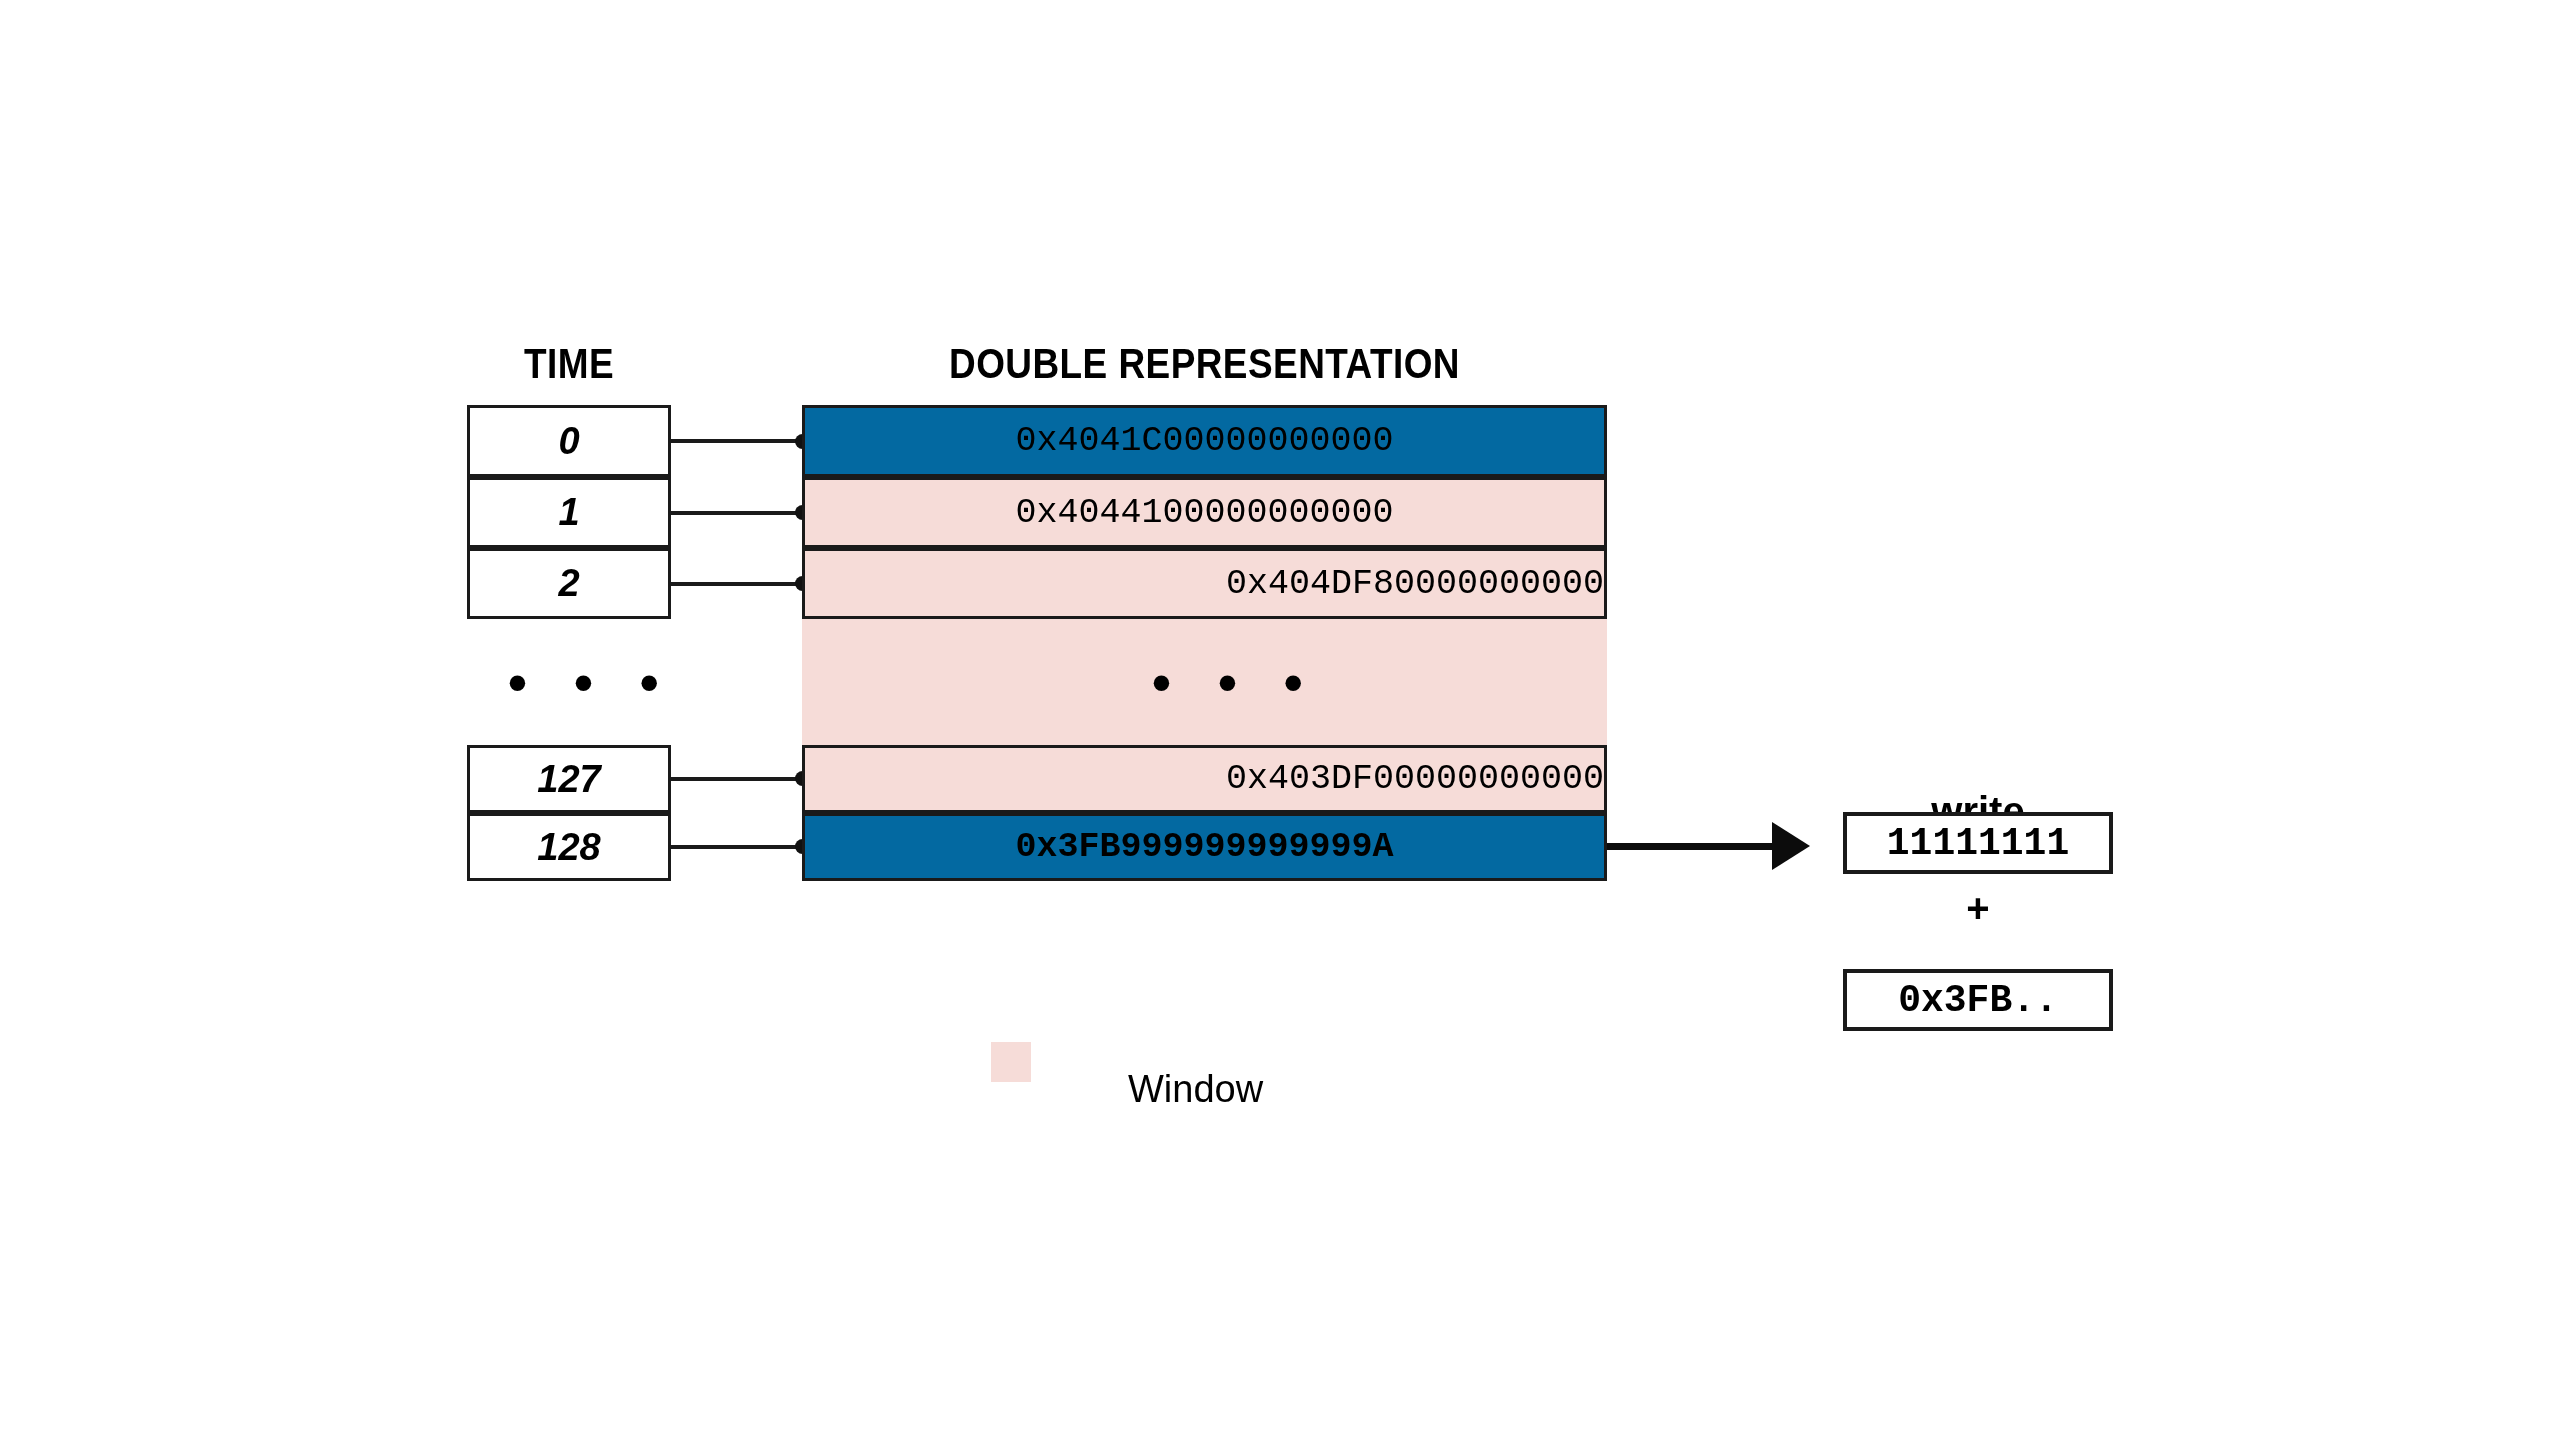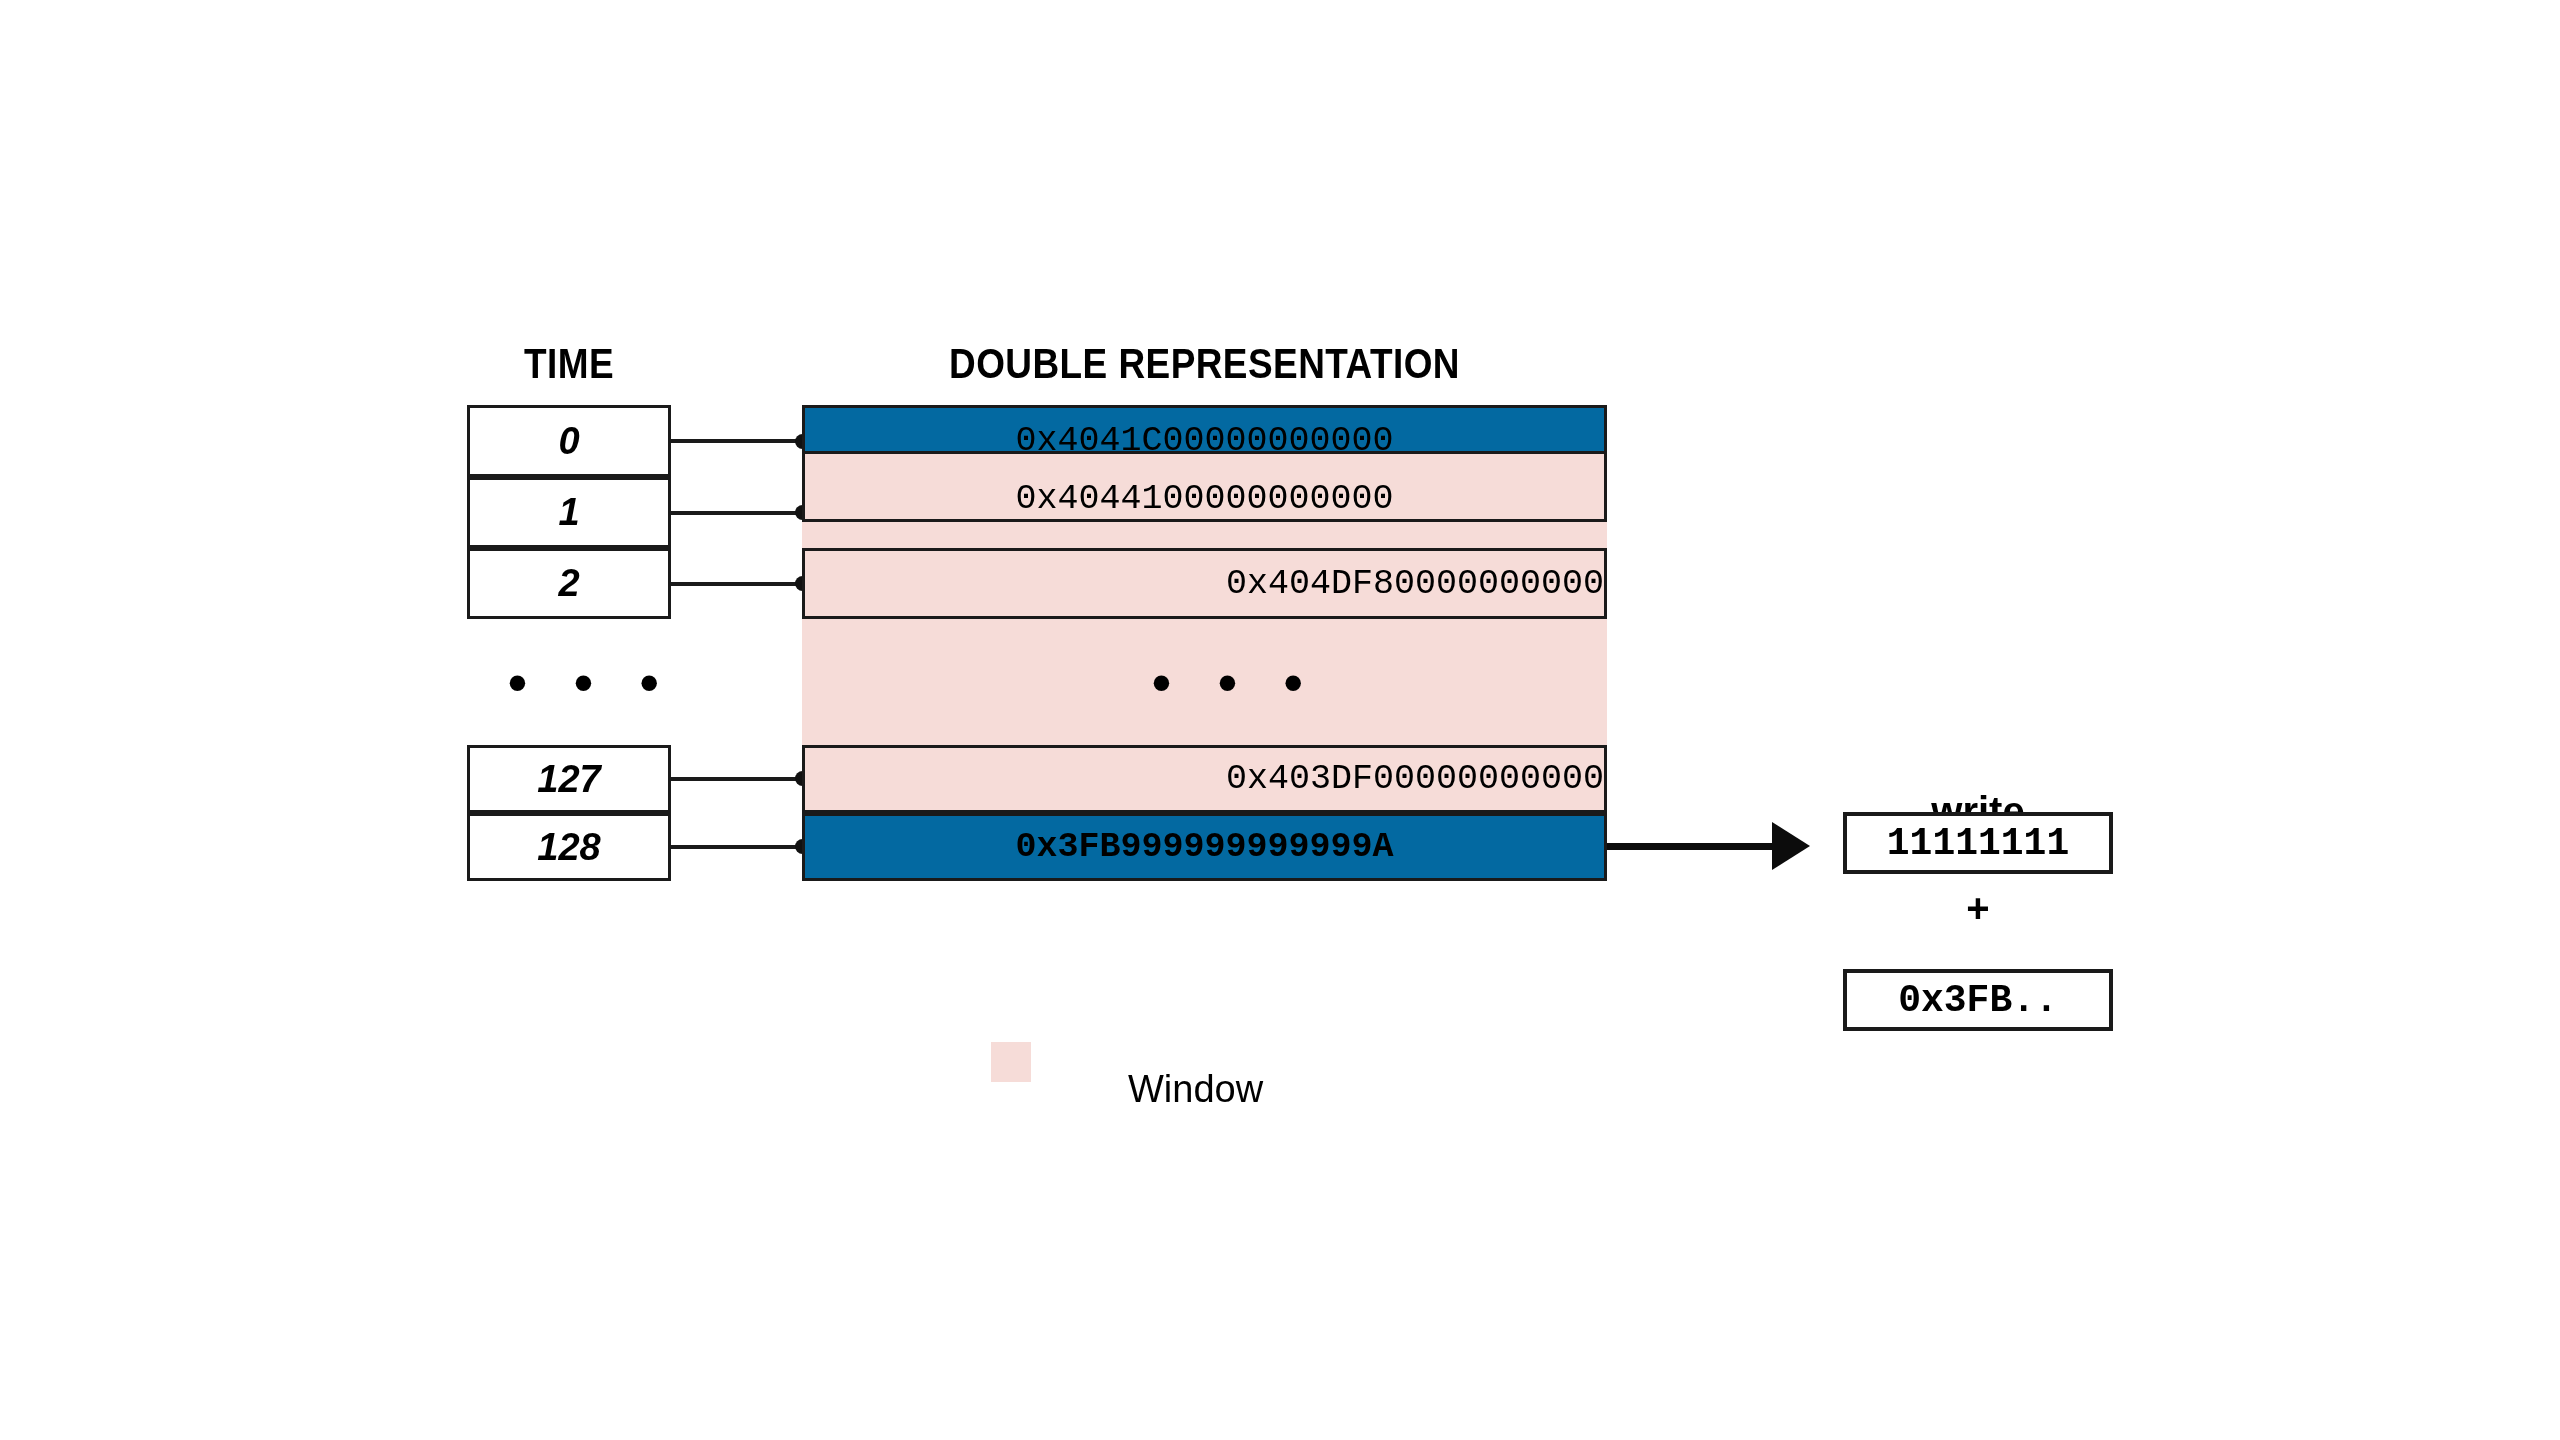--- a/index.html
+++ b/index.html
@@ -204,21 +204,21 @@
 
   <div class="conn" style="left:668px; top:777px; width:140px;"></div>
   <div class="dot" style="left:795px; top:771px;"></div>
 
   <div class="conn" style="left:668px; top:845px; width:140px;"></div>
   <div class="dot" style="left:795px; top:839px;"></div>
 
   <div class="dbl-box" style="top:405px; height:72px;">
     <span>0x4041C00000000000</span>
   </div>
-  <div class="dbl-box win" style="top:451px; height:71px;align-items:flex-end;">
+  <div class="dbl-box win" style="top:477px; height:71px;">
     <span>0x4044100000000000</span>
   </div>
   <div class="dbl-box win" style="top:548px; height:71px;justify-content:flex-end;">
     <span>0x404DF80000000000</span>
   </div>
   <div class="dbl-box win" style="top:745px; height:68px;justify-content:flex-end;">
     <span>0x403DF00000000000</span>
   </div>
   <div class="dbl-box bold" style="top:813px; height:68px;font-family:Liberation Mono, monospace;">
     <span>0x3FB999999999999A</span>

